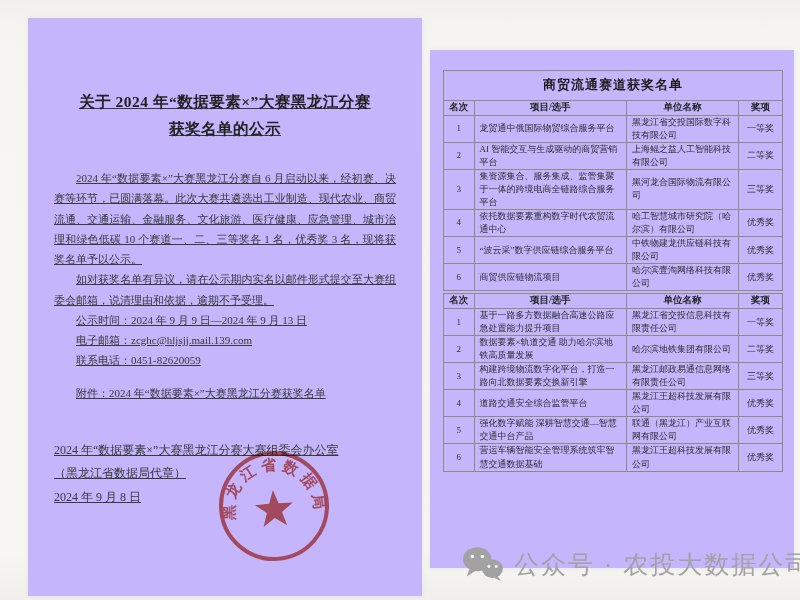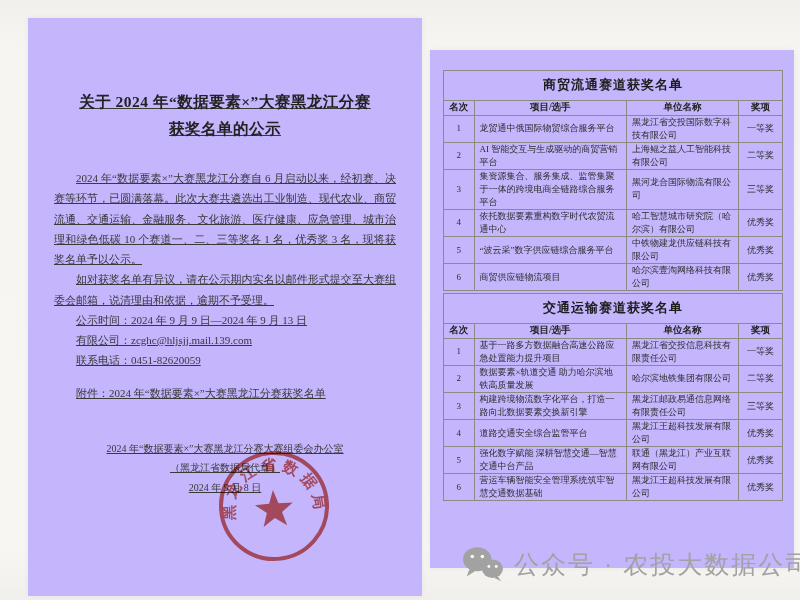--- a/index.html
+++ b/index.html
@@ -10,21 +10,21 @@
     position:relative; color:#3a3a3a;
   }
   .page { position:absolute; background:#c4b5fd; box-shadow:0 0 6px rgba(0,0,0,0.06); }
   
   #notice-page { left:28px; top:18px; width:394px; height:578px; padding:70px 26px 0 26px;text-decoration:underline; }
   .doc-title { text-align:center; font-weight:bold; font-size:15.5px; line-height:1.75; color:#222; letter-spacing:0.5px; }
   .doc-body { margin-top:26px; font-size:11px; line-height:1.84; text-align:justify; color:#383838; }
   .doc-body p { text-indent:2em; }
   .info-line { text-indent:2em; }
   .attachment { text-indent:2em; margin-top:12px; }
-  .signature { margin-top:36px; text-align:center; font-size:10px; line-height:1.95; color:#383838; position:relative; z-index:1; }
+  .signature { margin-top:36px; font-size:12px; line-height:1.95; color:#383838; position:relative; z-index:1; }
   #stamp { position:absolute; left:186px; top:428px; width:120px; height:120px; opacity:0.82; transform:rotate(-4deg); z-index:2; pointer-events:none; mix-blend-mode:multiply; }
   
   #awards-page { left:430px; top:50px; width:364px; height:518px; padding:20px 11px 0 13px; }
   table.award-table { width:100%; border-collapse:collapse; table-layout:fixed; margin-bottom:2px; }
   .award-table td { border:1px solid #8d8a84; font-size:9px; line-height:1.45; padding:0 5px; color:#2e2e2e; vertical-align:middle; word-break:break-all; }
   .award-table td.t-title { font-family:"Liberation Sans","DejaVu Sans",sans-serif; font-size:13px; font-weight:bold; text-align:center; color:#1d1d1d; padding:5px 0; letter-spacing:1px; }
   .award-table td.t-head { font-weight:bold; text-align:center; font-size:9.5px; color:#222; }
   .award-table td.c-rank-cell, .award-table td.c-award-cell { text-align:center; }
   col.c-rank { width:9%; } col.c-proj { width:45%; } col.c-org { width:33%; } col.c-award { width:13%; }
   
@@ -37,21 +37,21 @@
 
 <div class="page" id="notice-page">
   <div class="doc-title">
     <div>关于 2024 年“数据要素×”大赛黑龙江分赛</div>
     <div>获奖名单的公示</div>
   </div>
   <div class="doc-body">
     <p>2024 年“数据要素×”大赛黑龙江分赛自 6 月启动以来，经初赛、决赛等环节，已圆满落幕。此次大赛共遴选出工业制造、现代农业、商贸流通、交通运输、金融服务、文化旅游、医疗健康、应急管理、城市治理和绿色低碳 10 个赛道一、二、三等奖各 1 名，优秀奖 3 名，现将获奖名单予以公示。</p>
     <p>如对获奖名单有异议，请在公示期内实名以邮件形式提交至大赛组委会邮箱，说清理由和依据，逾期不予受理。</p>
     <div class="info-line">公示时间：2024 年 9 月 9 日—2024 年 9 月 13 日</div>
-    <div class="info-line">有限公司：zcghc@hljsjj.mail.139.com</div>
+    <div class="info-line">电子邮箱：zcghc@hljsjj.mail.139.com</div>
     <div class="info-line">联系电话：0451-82620059</div>
     <div class="attachment">附件：2024 年“数据要素×”大赛黑龙江分赛获奖名单</div>
     <div class="signature">
       <div>2024 年“数据要素×”大赛黑龙江分赛大赛组委会办公室</div>
       <div>（黑龙江省数据局代章）</div>
       <div>2024 年 9 月 8 日</div>
     </div>
   </div>
 
   <svg id="stamp" viewBox="0 0 120 120">
@@ -123,23 +123,20 @@
       </table>
       <table class="award-table">
         <colgroup>
           <col class="c-rank">
           <col class="c-proj">
           <col class="c-org">
           <col class="c-award">
         </colgroup>
         <tbody>
           <tr>
-            <td colspan="4" class="t-title">交通运输赛道获奖名单</td>
-          </tr>
-          <tr>
             <td class="t-head">名次</td>
             <td class="t-head">项目/选手</td>
             <td class="t-head">单位名称</td>
             <td class="t-head">奖项</td>
           </tr>
           <tr>
             <td class="c-rank-cell">1</td>
             <td class="c-project-cell">基于一路多方数据融合高速公路应急处置能力提升项目</td>
             <td class="c-org-cell">黑龙江省交投信息科技有限责任公司</td>
             <td class="c-award-cell">一等奖</td>

